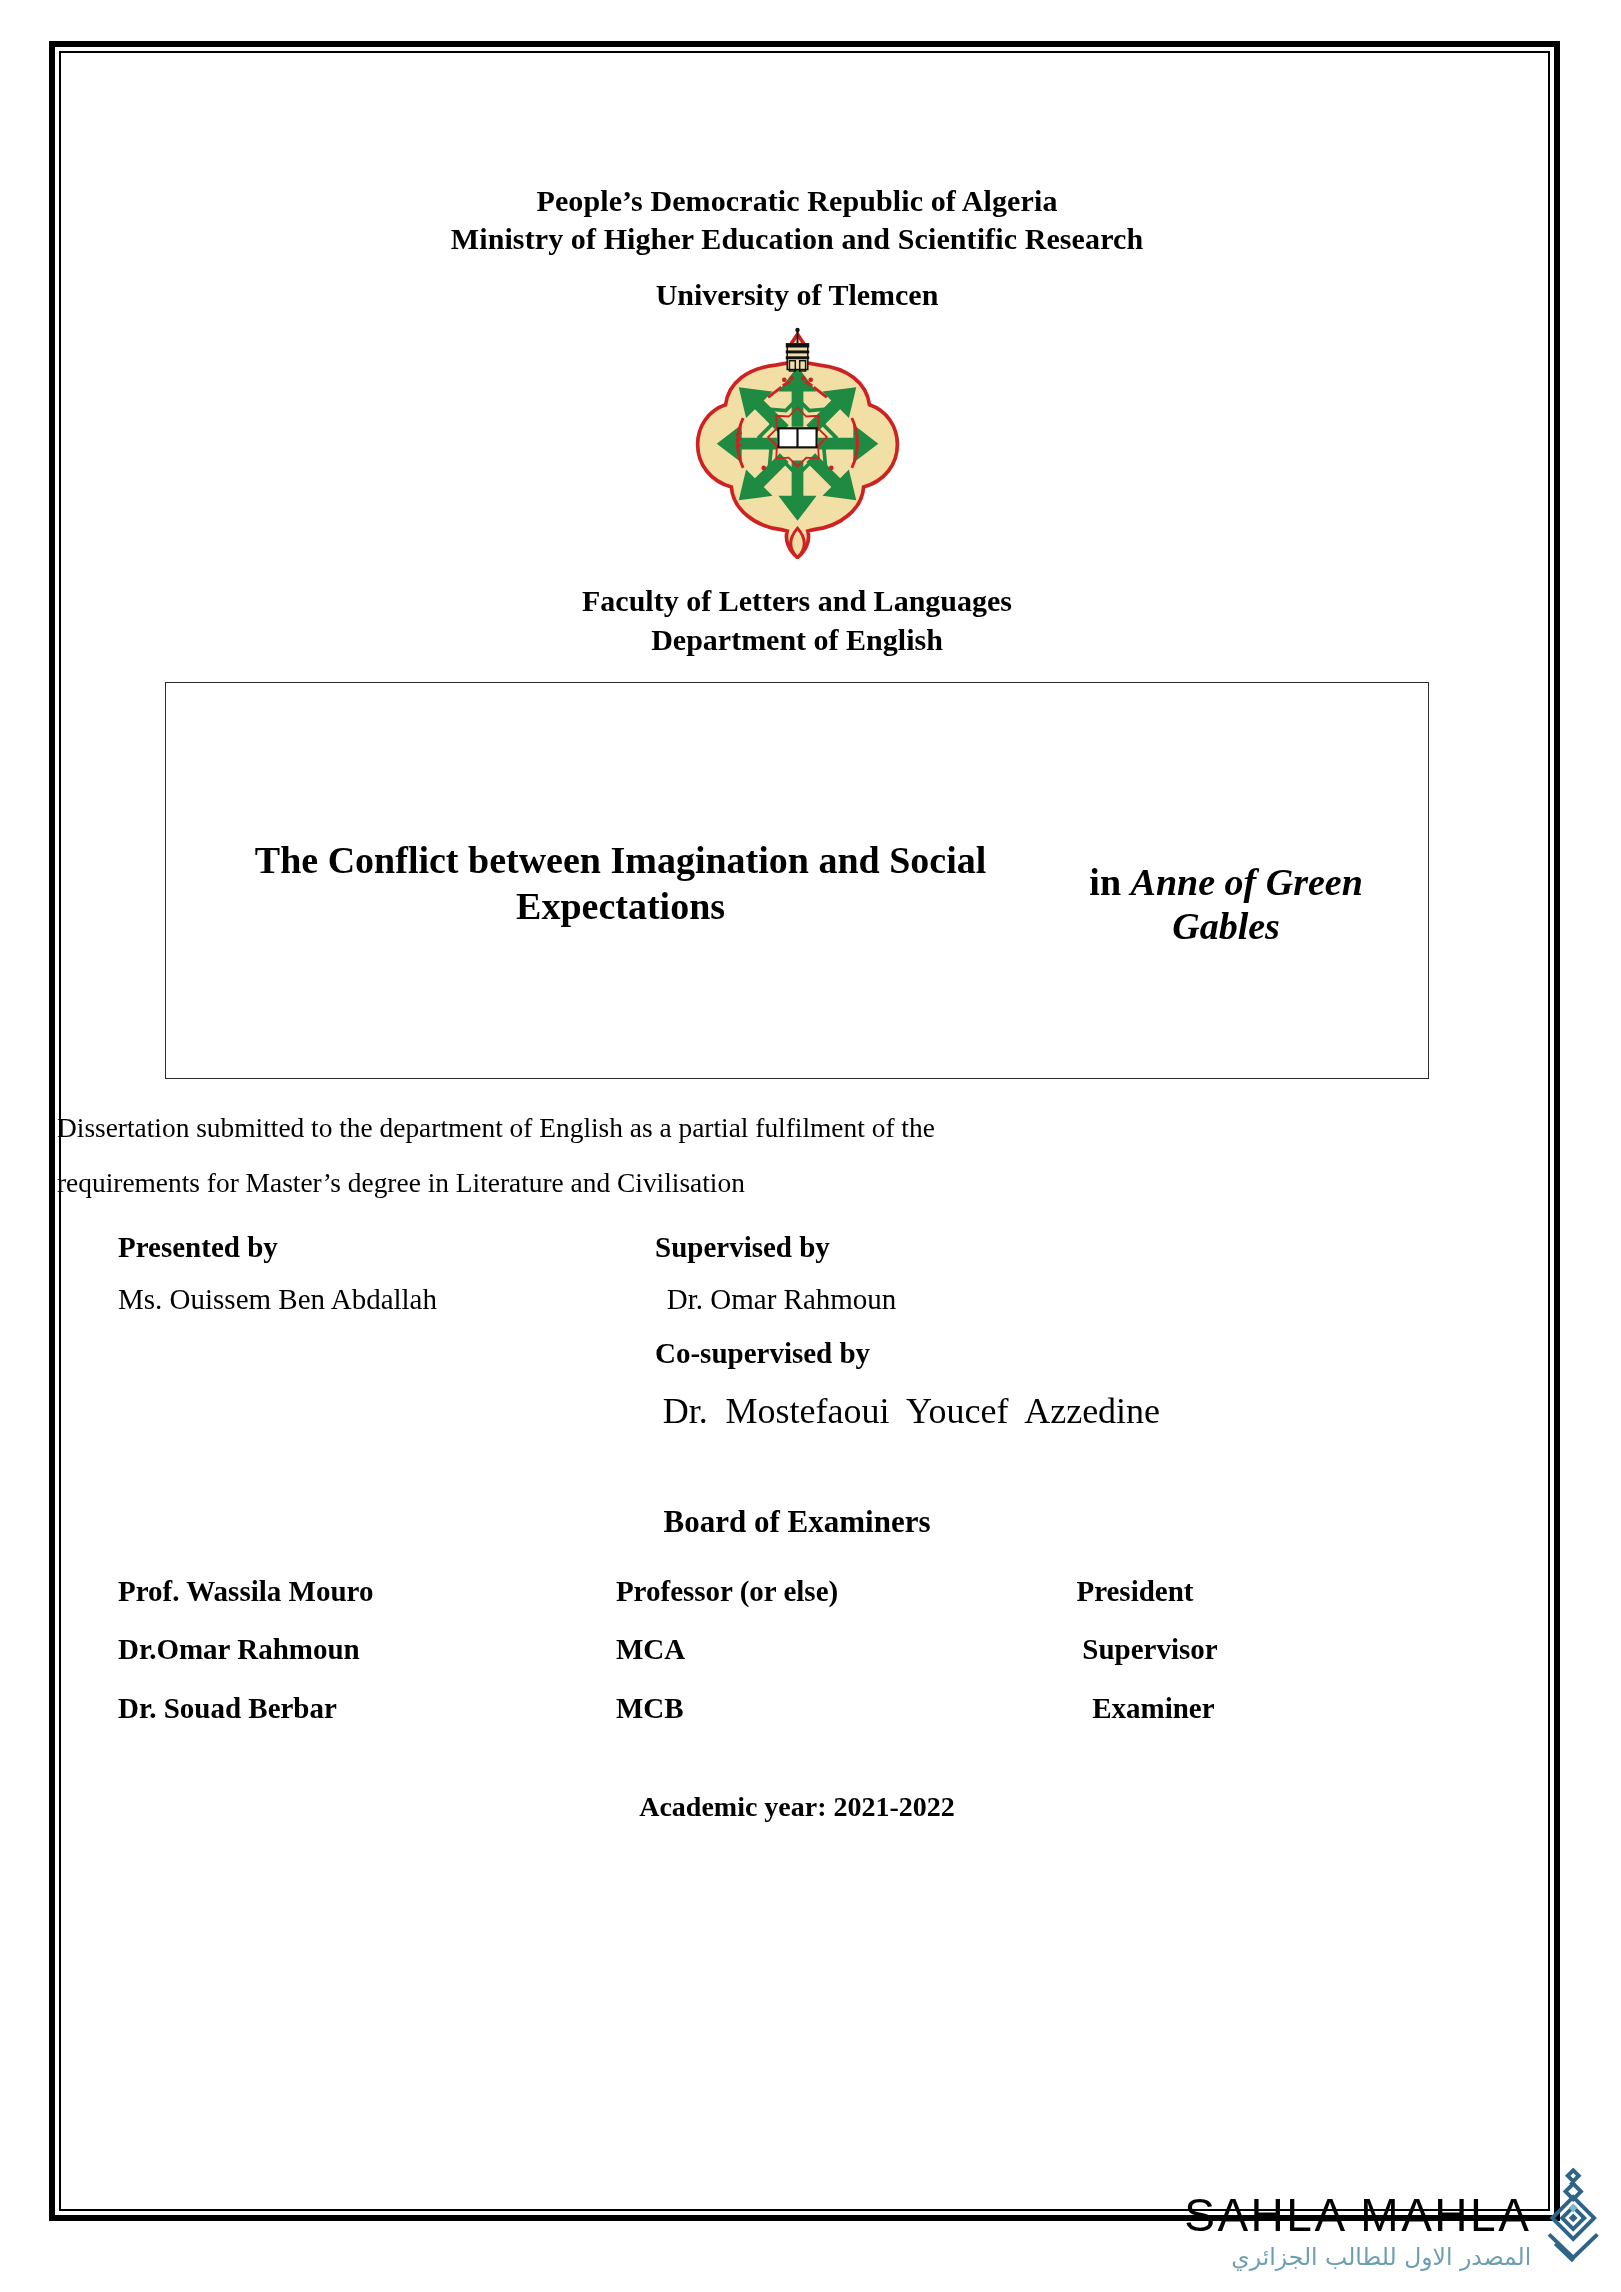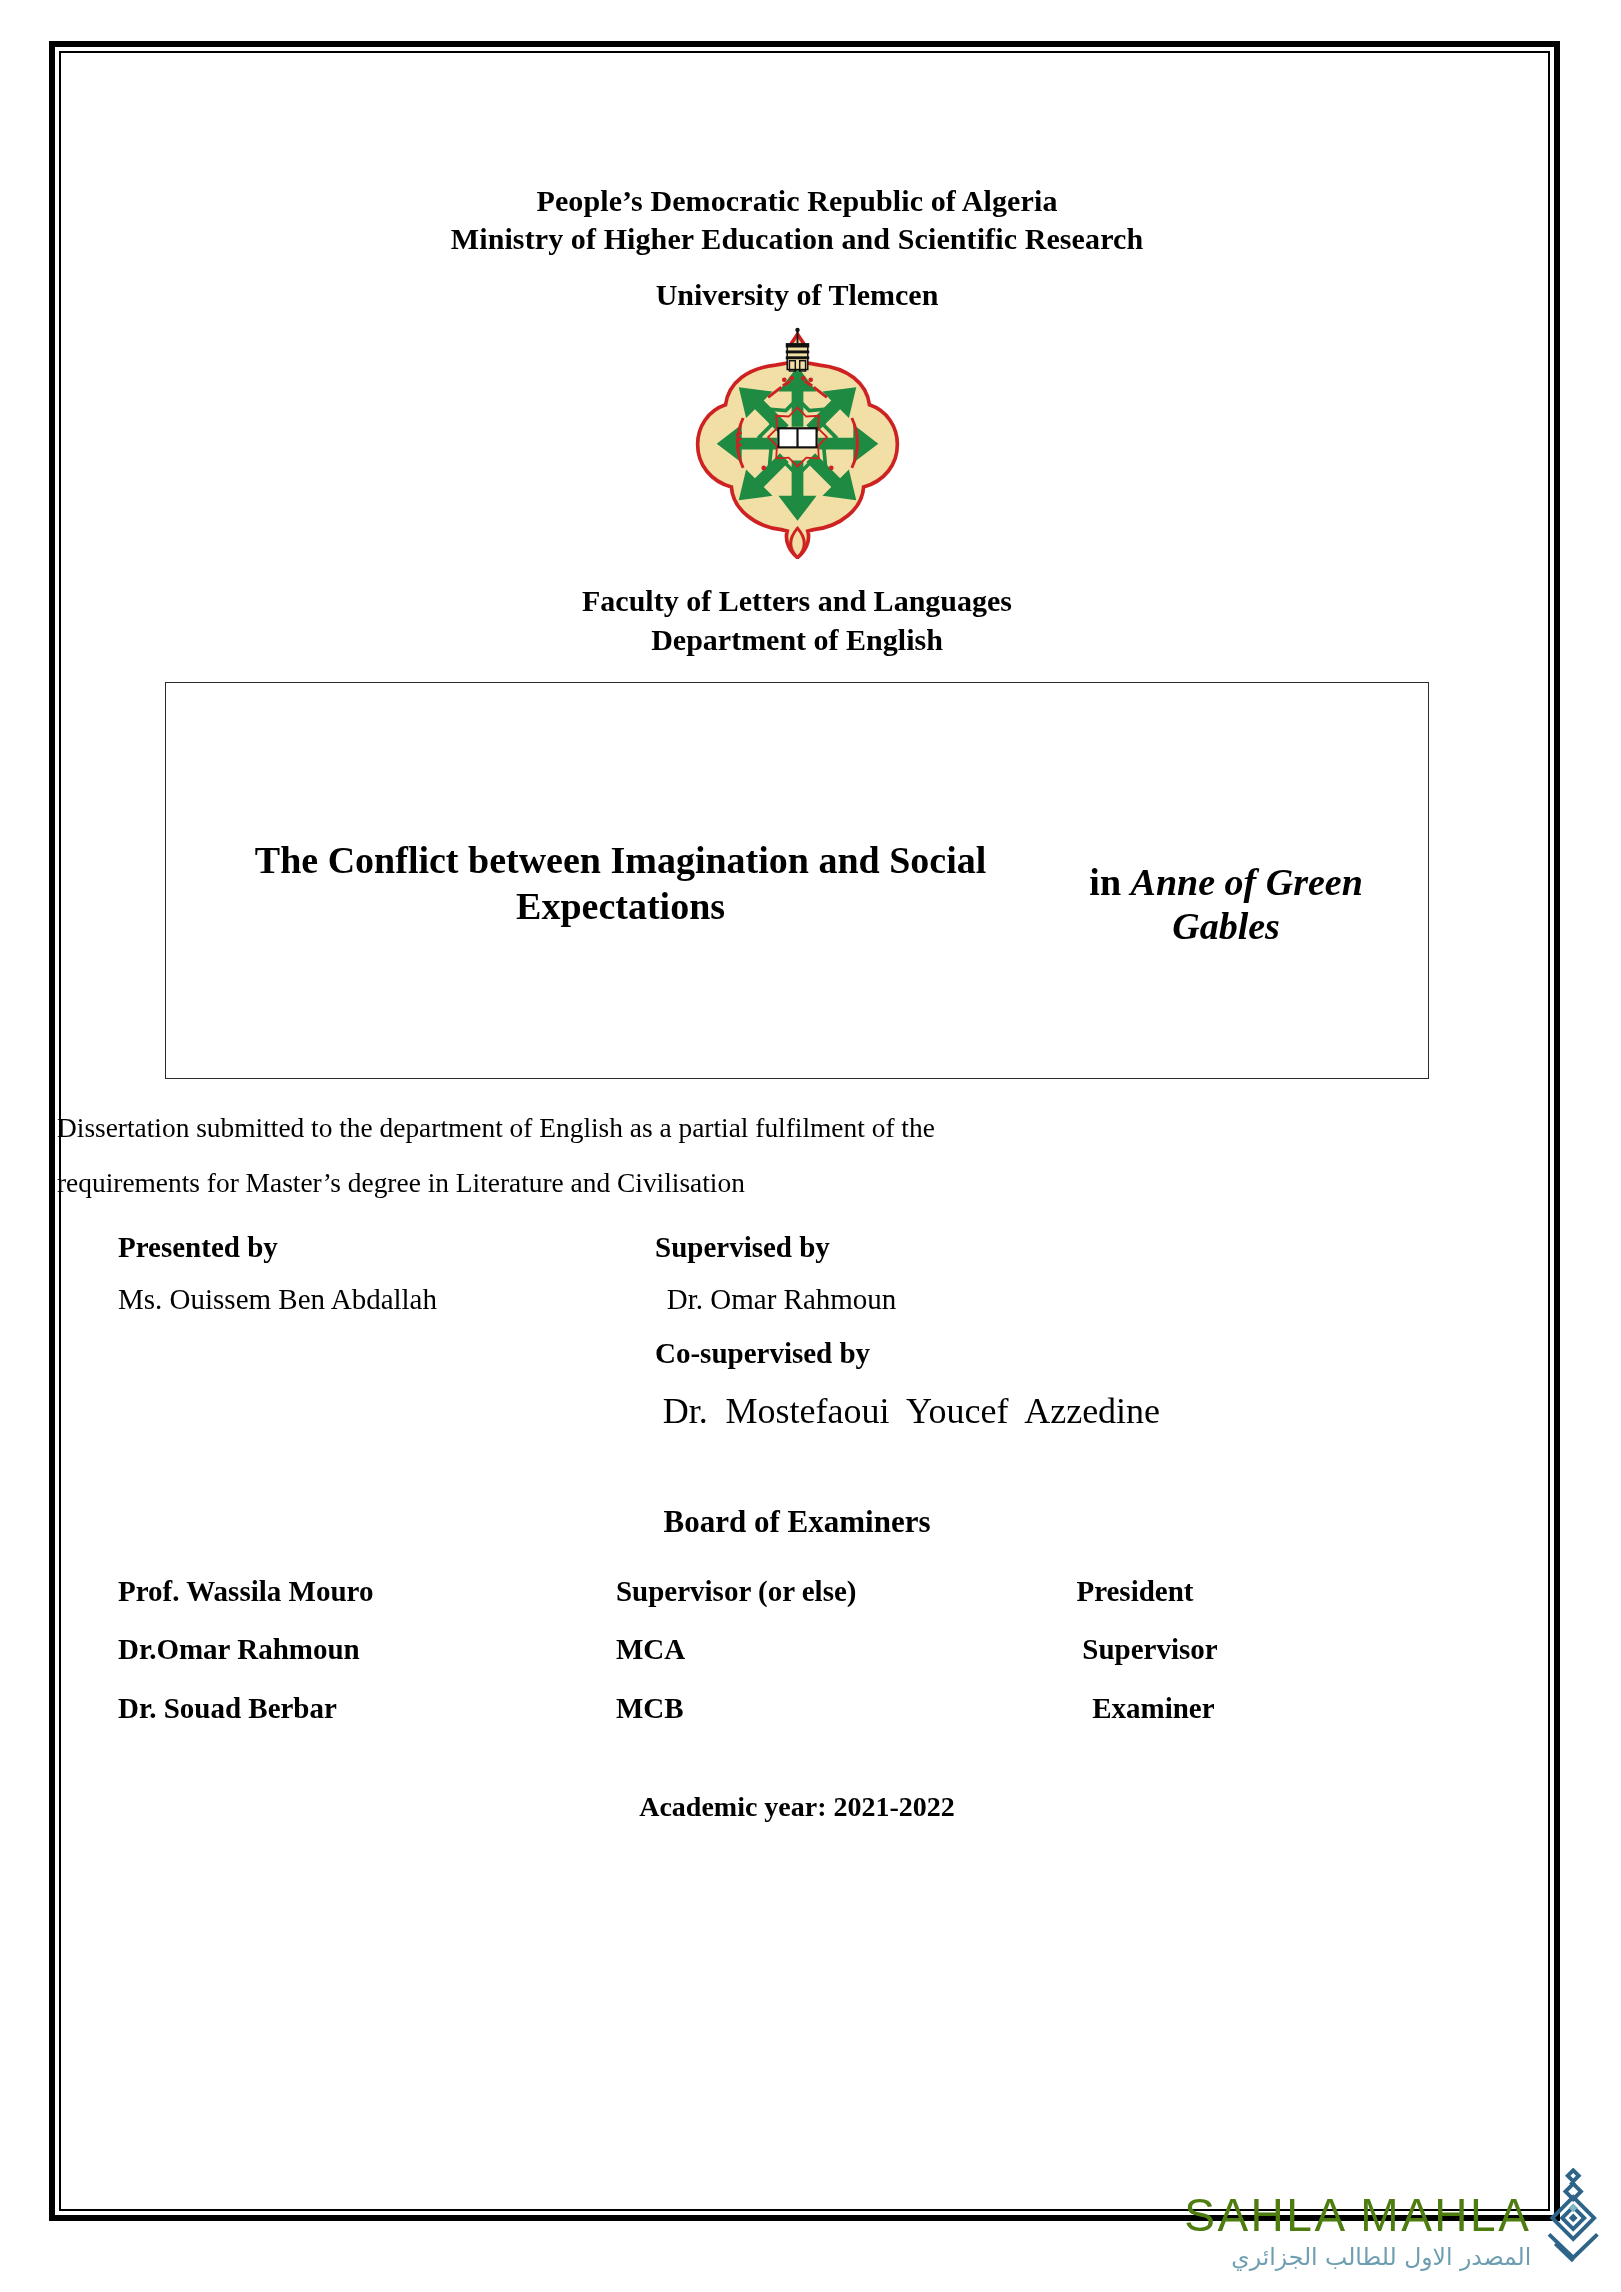--- a/index.html
+++ b/index.html
@@ -181,21 +181,21 @@
     bottom: 21.6px;
     display: flex;
     align-items: flex-end;
     gap: 3.9px;
   }
   #wm-text { text-align: right; }
   #wm-name {
     font-family: "Liberation Sans", "DejaVu Sans", sans-serif;
     font-size: 46px;
     letter-spacing: 2.5px;
-    color: #4d7c0f;
+    color: #000000;
     line-height: 1;
     white-space: nowrap;
     margin-left: 8px;
   }
   #wm-arabic {
     font-family: "DejaVu Sans", "Liberation Sans", sans-serif;
     font-size: 23.5px;
     color: #6d9fb0;
     direction: rtl;
     margin-top: 5.9px;
@@ -329,21 +329,21 @@
         <div class="lbl-bold" id="cosup-label">Co-supervised by</div>
         <div id="cosup-name">Dr. Mostefaoui Youcef Azzedine</div>
       </div>
     </div>
 
     <div id="board-title">Board of Examiners</div>
     <table id="board-table">
       <tbody>
         <tr>
           <td class="c-name">Prof. Wassila Mouro</td>
-          <td class="c-rank">Supervisor  (or else)</td>
+          <td class="c-rank">Professor  (or else)</td>
           <td class="c-role">President</td>
         </tr>
         <tr>
           <td class="c-name">Dr.Omar Rahmoun</td>
           <td class="c-rank">MCA</td>
           <td class="c-role"><span class="role-indent-1">Supervisor</span></td>
         </tr>
         <tr>
           <td class="c-name">Dr. Souad Berbar</td>
           <td class="c-rank">MCB</td>

